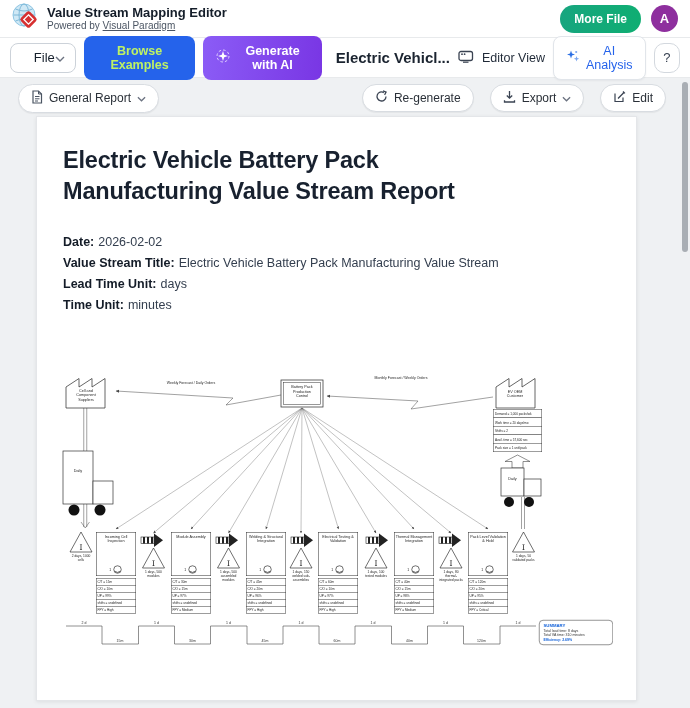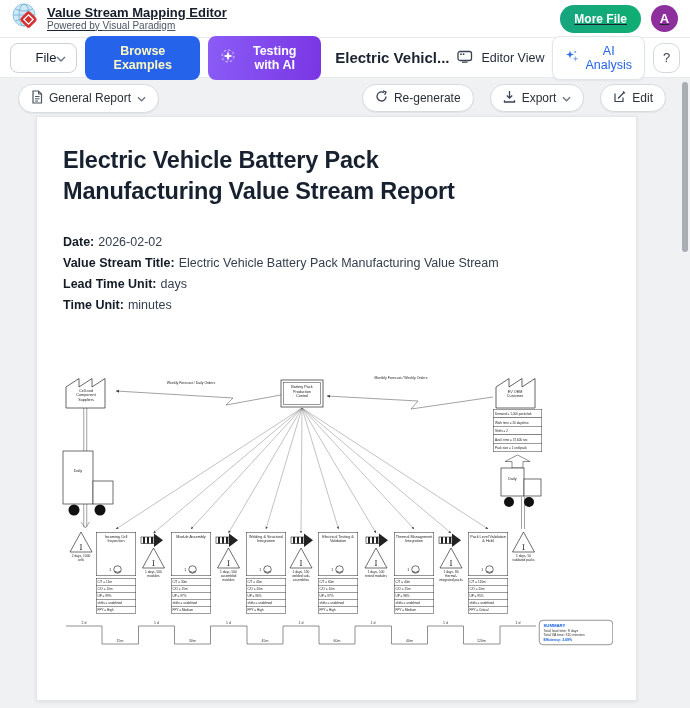--- a/index.html
+++ b/index.html
@@ -5,39 +5,39 @@
   * { box-sizing: border-box; }
   html,body { margin:0; padding:0; }
   body {
     width:690px; height:708px; overflow:hidden;
     background:#eff1f3;
     font-family:"Liberation Sans", sans-serif;
     color:#1b2430;
   }
   
   .topbar { height:38px; background:#fff; border-bottom:1px solid #e8eaec;
-    display:flex; align-items:center; padding:0 12px;text-decoration:underline; }
+    display:flex; align-items:center; padding:0 12px; }
   .brand { display:flex; align-items:center; gap:8px; }
   .brand-title { font-size:13px; font-weight:bold; color:#141d29; line-height:14px; }
   .brand-sub { font-size:10px; color:#4b5563; line-height:12px; }
   .brand-sub .link { text-decoration:underline; cursor:pointer; }
   .topbar-right { margin-left:auto; display:flex; align-items:center; gap:10px; }
   .more-apps { border:none; cursor:pointer; color:#fff; font-size:12px; font-weight:bold;
     padding:7px 14px; border-radius:16px;
     background:linear-gradient(95deg,#17a57f,#0fae72); font-family:inherit; }
   .avatar { width:27px; height:27px; border-radius:50%; background:#8e2f9e; color:#fff;
     font-size:13px; font-weight:bold; display:flex; align-items:center; justify-content:center; cursor:pointer; }
   
   .toolbar { height:40px; background:#fff; border-bottom:1px solid #e8eaec;
     display:flex; align-items:center; padding:0 10px; gap:8px; }
   .select-file { width:78px; height:30px; border:1px solid #ccd2d9; border-radius:8px; background:#fff;
     display:flex; align-items:center; justify-content:flex-end; padding:0 10px;
     font-size:13px; color:#16202c; cursor:pointer; }
   .btn { border:none; cursor:pointer; font-family:inherit; display:flex; align-items:center; gap:6px; }
-  .btn-blue { background:#2563eb; color:#fef9c3; font-size:12.5px; font-weight:bold; padding:8px 14px; border-radius:8px; }
+  .btn-blue { background:#2563eb; color:#bef264; font-size:12.5px; font-weight:bold; padding:8px 14px; border-radius:8px; }
   .btn-ai { background:linear-gradient(95deg,#8b5cf6,#7936e4); color:#fff; font-size:12.5px; font-weight:bold;
     padding:8px 13px; border-radius:8px; }
   .doc-title { font-size:15px; font-weight:bold; color:#1b2430; margin-left:6px; white-space:nowrap; }
   .editor-view { margin-left:auto; display:flex; align-items:center; gap:8px; font-size:12.5px;
     color:#1f2937; font-weight:500; cursor:pointer; white-space:nowrap; }
   .btn-analysis { background:#fff; border:1px solid #e1e5ea; border-radius:8px; padding:7px 12px;
     color:#2563eb; font-size:12.5px; font-weight:500; box-shadow:0 1px 2px rgba(16,24,40,.05); }
   .btn-help { width:30px; height:30px; border:1px solid #d3d8de; border-radius:10px; background:#fff;
     font-size:13px; color:#374151; display:flex; align-items:center; justify-content:center;
     cursor:pointer; font-family:inherit; }
@@ -121,21 +121,21 @@
     </span>
   </div>
   <button class="btn btn-blue">Browse Examples</button>
   <button class="btn btn-ai">
     <span>
       <svg width="14" height="14" viewBox="0 0 14 14">
         <circle cx="7" cy="7" r="6" fill="none" stroke="rgba(255,255,255,.7)" stroke-width="1" stroke-dasharray="2.6 2"></circle>
         <path d="M7 2 L8.2 5.8 L12 7 L8.2 8.2 L7 12 L5.8 8.2 L2 7 L5.8 5.8 Z" fill="#fff"></path>
       </svg>
     </span>
-    <span>Testing with AI</span>
+    <span>Generate with AI</span>
   </button>
   <div class="doc-title">Electric Vehicl...</div>
   <div class="editor-view">
     <span>
       <svg width="16" height="13" viewBox="0 0 16 13">
         <rect x="1" y="1.5" width="13.5" height="9" rx="2" fill="none" stroke="#3a4352" stroke-width="1.3"></rect>
         <circle cx="4" cy="4.2" r="0.9" fill="#3a4352"></circle>
           <circle cx="6.6" cy="4.2" r="0.9" fill="#3a4352"></circle>
         <path d="M5 12.2 h5.5" stroke="#3a4352" stroke-width="1.2"></path>
       </svg>

